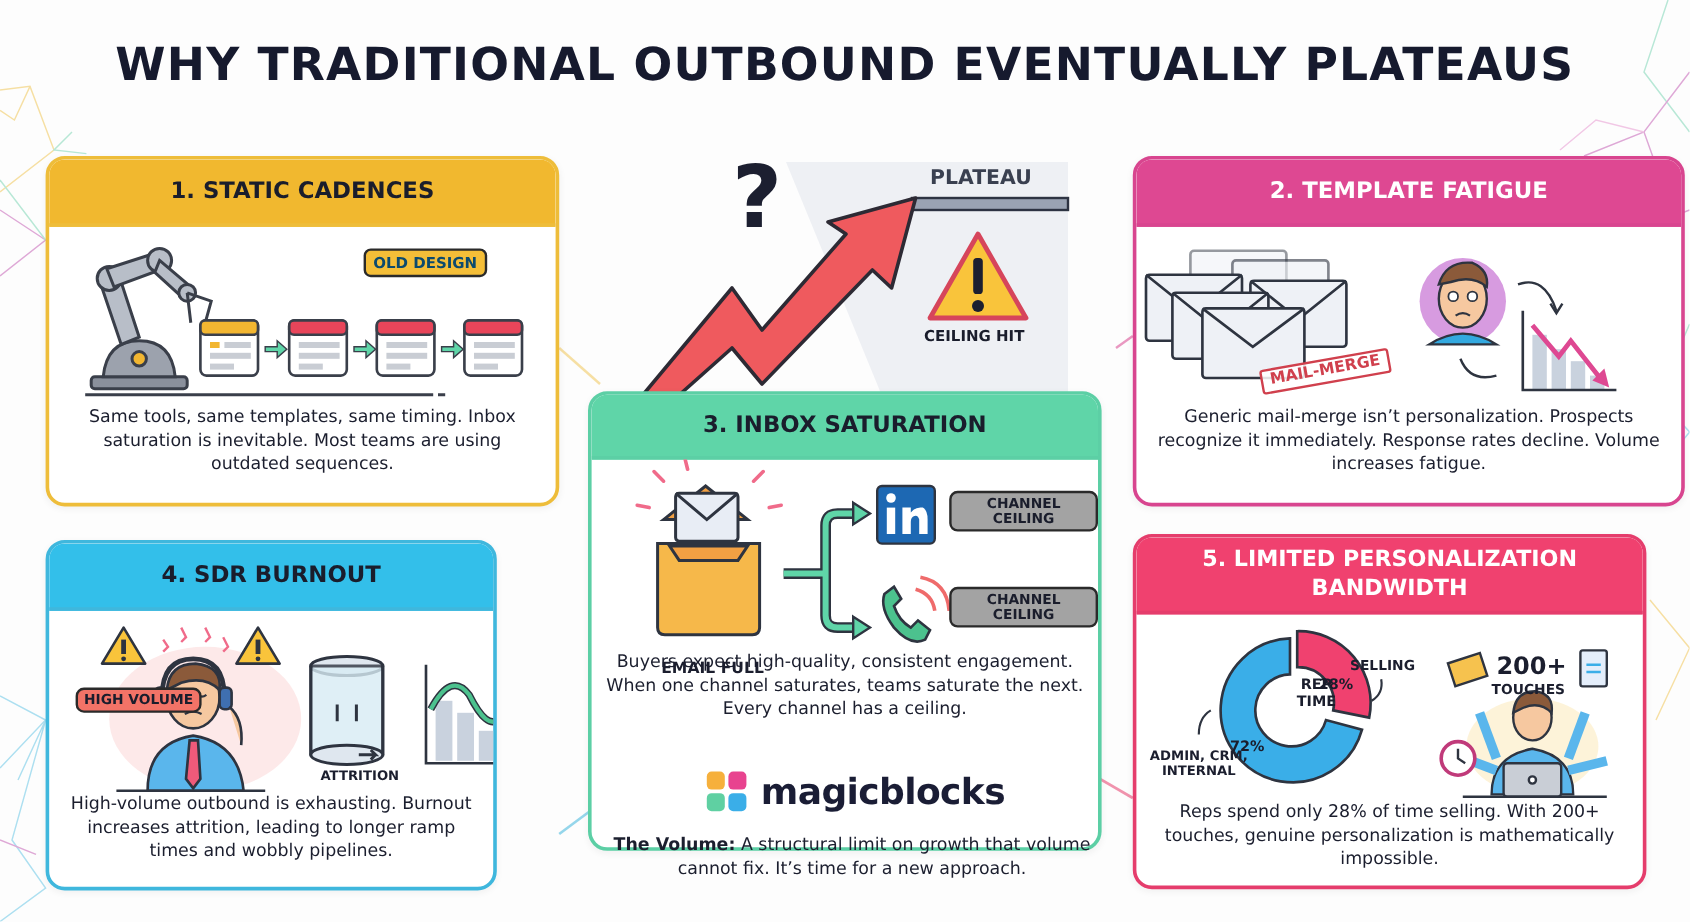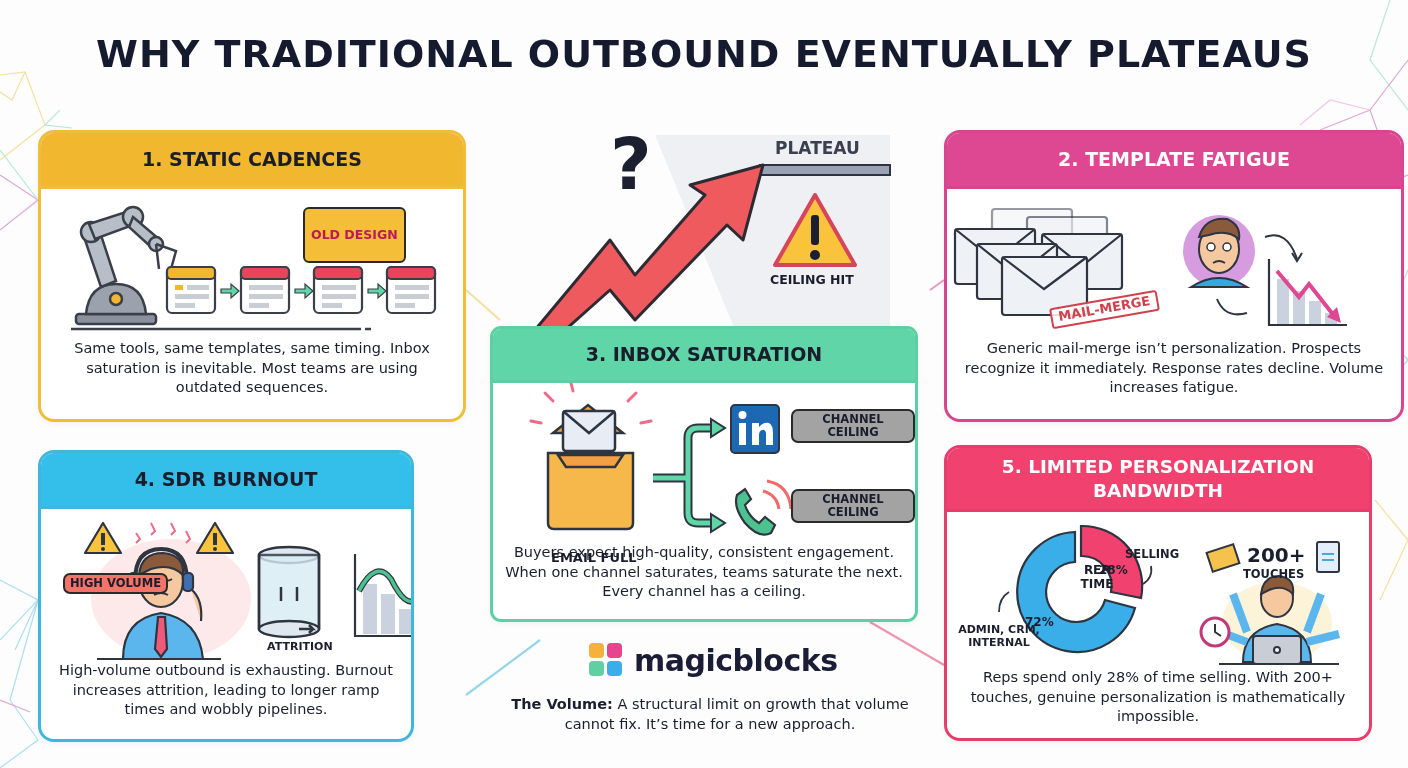--- a/index.html
+++ b/index.html
@@ -33,38 +33,38 @@
   }
   
   #c1 { left: 38px; top: 130px; width: 428px; height: 292px; border-color: #eebd3a; }
   #c1 .card-head { background: #f1b82f; border-color: #eebd3a; height: 56px; color: #1a1d2c; }
   #c1 .card-illus { height: 150px; }
   
   #c2 { left: 944px; top: 130px; width: 460px; height: 292px; border-color: #d8458f; }
   #c2 .card-head { background: #de4892; border-color: #d8458f; height: 56px; color: #fff; }
   #c2 .card-illus { height: 150px; }
   
-  #c3 { left: 490px; top: 326px; width: 428px; height: 296px; border-color: #5ccfa5; border-radius: 11px; }
+  #c3 { left: 490px; top: 326px; width: 428px; height: 383px; border-color: #5ccfa5; }
   #c3 .card-head { background: #5fd5a8; border-color: #5ccfa5; height: 54px; color: #1a1d2c; }
   #c3 .card-illus { height: 160px; }
   
   #c4 { left: 38px; top: 450px; width: 376px; height: 292px; border-color: #3fb7dd; }
   #c4 .card-head { background: #33bfea; border-color: #3fb7dd; height: 56px; color: #1a1d2c; }
   #c4 .card-illus { height: 152px; }
   
   #c5 { left: 944px; top: 445px; width: 428px; height: 296px; border-color: #e53d6c; }
   #c5 .card-head { background: #f0416f; border-color: #e53d6c; height: 64px; color: #fff; font-size: 18.5px; padding: 0 10px; }
   #c5 .card-illus { height: 156px; }
 
   .tag {
     position: absolute; font-weight: bold; font-size: 12px; text-align: center; line-height: 1.15;
   }
   .bubble-yellow {
-    background: #f4be38; border: 2px solid #2a2a2a; border-radius: 6px; padding: 19px 6px;
-    font-weight: bold; font-size: 12.5px; color: #be185d;
+    background: #f4be38; border: 2px solid #2a2a2a; border-radius: 6px; padding: 3px 6px;
+    font-weight: bold; font-size: 12.5px; color: #0c4a6e;
   }
   .bubble-green {
     background: #a3a3a3; border: 2px solid #2a2a2a; border-radius: 7px; padding: 2px 6px;
     font-weight: bold; font-size: 11.5px; color: #1a1d2c; line-height: 1.15; text-align: center;
   }
   .bubble-red {
     background: #f27367; border: 2px solid #2a2a2a; border-radius: 7px; padding: 2px 5px;
     font-weight: bold; font-size: 11.5px; color: #1a1d2c; line-height: 1.15; text-align: center;
   }
   .stamp {

